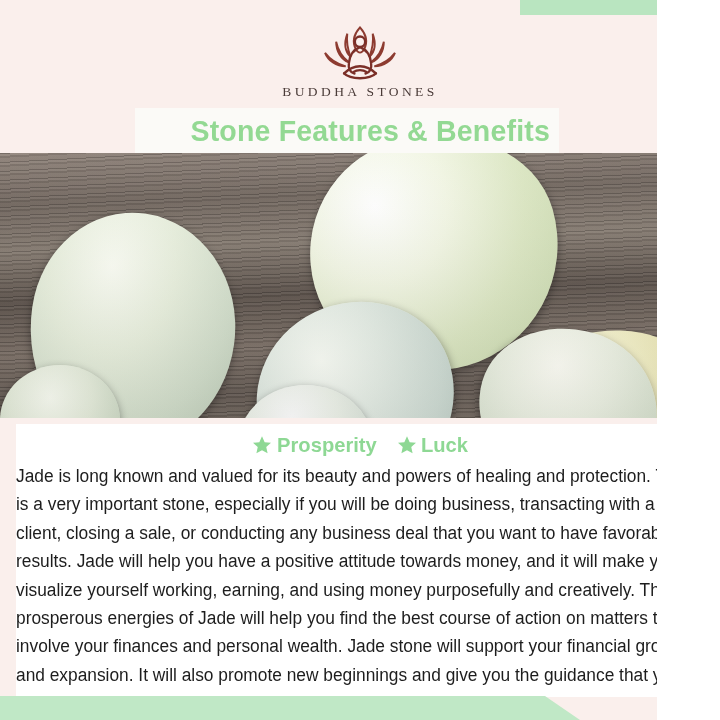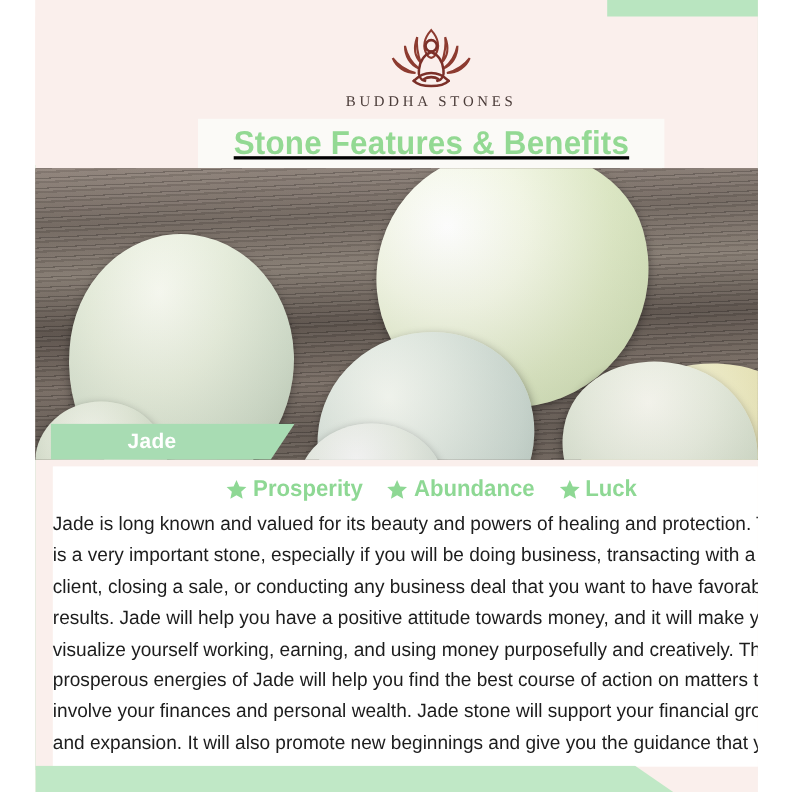--- a/index.html
+++ b/index.html
@@ -10,21 +10,20 @@
   body {
     font-family: "Liberation Sans", sans-serif;
   }
 
   .page {
     position: relative;
     width: 657px;
     height: 720px;
     overflow: hidden;
     background: #faefec;
-    margin-left: 32px;
   }
 
   
   .green-topright {
     position: absolute;
     left: 520px;
     top: 0;
     width: 200px;
     height: 160px;
     background: #b9e5c0;
@@ -90,29 +89,28 @@
     font-size: 13.5px;
     letter-spacing: 3.4px;
     color: #4a3b38;
     margin-top: 1px;
     white-space: nowrap;
   }
 
   
   .title-band {
     position: absolute;
-    left: 148px;
+    left: 135px;
     top: 108px;
     width: 424px;
     height: 45px;
     background: #fbfaf7;
     display: flex;
     align-items: center;
-    justify-content: center;
-    text-decoration: underline;
+    justify-content: flex-end;
   }
   .title-text {
     font-family: "Liberation Sans Narrow", "Liberation Sans", sans-serif;
     font-size: 30px;
     font-weight: bold;
     color: #93d993;
     letter-spacing: 0.2px;
     white-space: nowrap;
     transform: scaleX(0.95);
   }
@@ -307,43 +305,34 @@
 
     <div class="stone s4"></div>
     <div class="stone s5"></div>
     <div class="stone s7"></div>
     <div class="stone s6"></div>
     <div class="stone s8"></div>
     <div class="stone s9"></div>
     <div class="photo-sheen"></div>
   </div>
 
-  <div class="jade-band">
-    <span class="jade-text">Jade</span>
-  </div>
 
   <div class="text-panel"></div>
 
   <div class="benefits">
     <div class="benefit">
       <svg class="star-icon" viewBox="0 0 24 24">
         <path fill="currentColor" d="M12 1.6l3.2 7.0 7.6 .8-5.7 5.1 1.6 7.5L12 18.2 5.3 22l1.6-7.5L1.2 9.4l7.6-.8z"></path>
       </svg>
       <span class="benefit-label">Prosperity</span>
     </div>
     <div class="benefit">
       <svg class="star-icon" viewBox="0 0 24 24">
         <path fill="currentColor" d="M12 1.6l3.2 7.0 7.6 .8-5.7 5.1 1.6 7.5L12 18.2 5.3 22l1.6-7.5L1.2 9.4l7.6-.8z"></path>
       </svg>
-      <span class="benefit-label">Abundance</span>
-    </div>
-    <div class="benefit">
-      <svg class="star-icon" viewBox="0 0 24 24">
-        <path fill="currentColor" d="M12 1.6l3.2 7.0 7.6 .8-5.7 5.1 1.6 7.5L12 18.2 5.3 22l1.6-7.5L1.2 9.4l7.6-.8z"></path>
-      </svg>
       <span class="benefit-label">Luck</span>
     </div>
   </div>
 
   <div class="body-copy">Jade is long known and valued for its beauty and powers of healing and protection. This is a very important stone, especially if you will be doing business, transacting with a client, closing a sale, or conducting any business deal that you want to have favorable results. Jade will help you have a positive attitude towards money, and it will make you visualize yourself working, earning, and using money purposefully and creatively. The prosperous energies of Jade will help you find the best course of action on matters that involve your finances and personal wealth. Jade stone will support your financial growth and expansion. It will also promote new beginnings and give you the guidance that you need to be successful and wealthy!</div>
 
   <div class="green-bottom"></div>
 
 </div>
 

